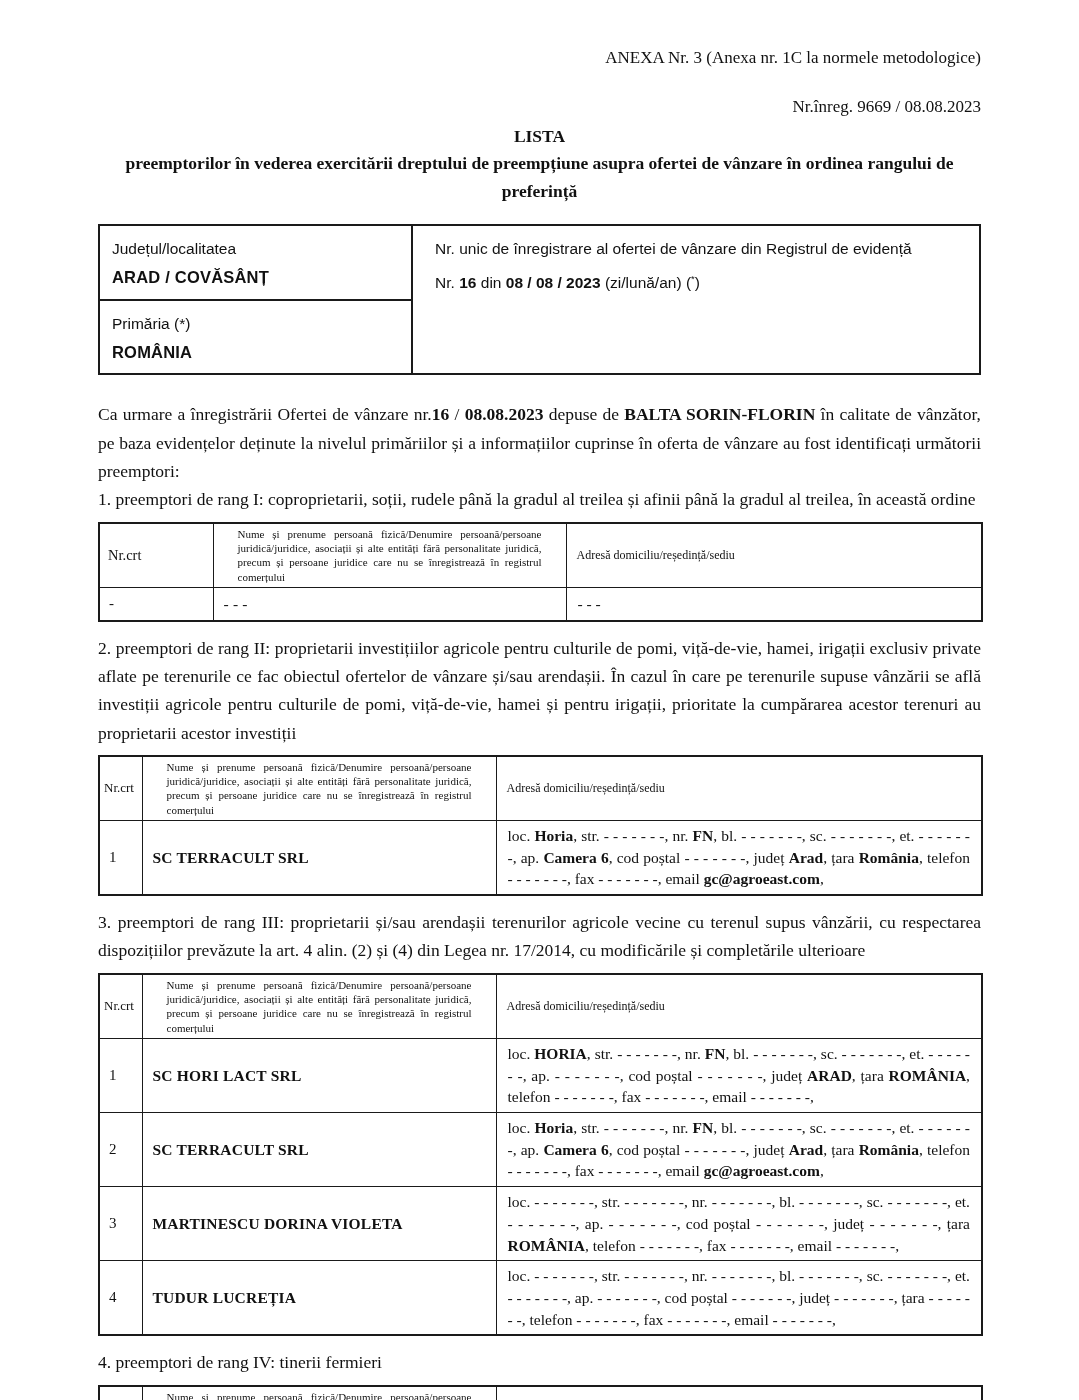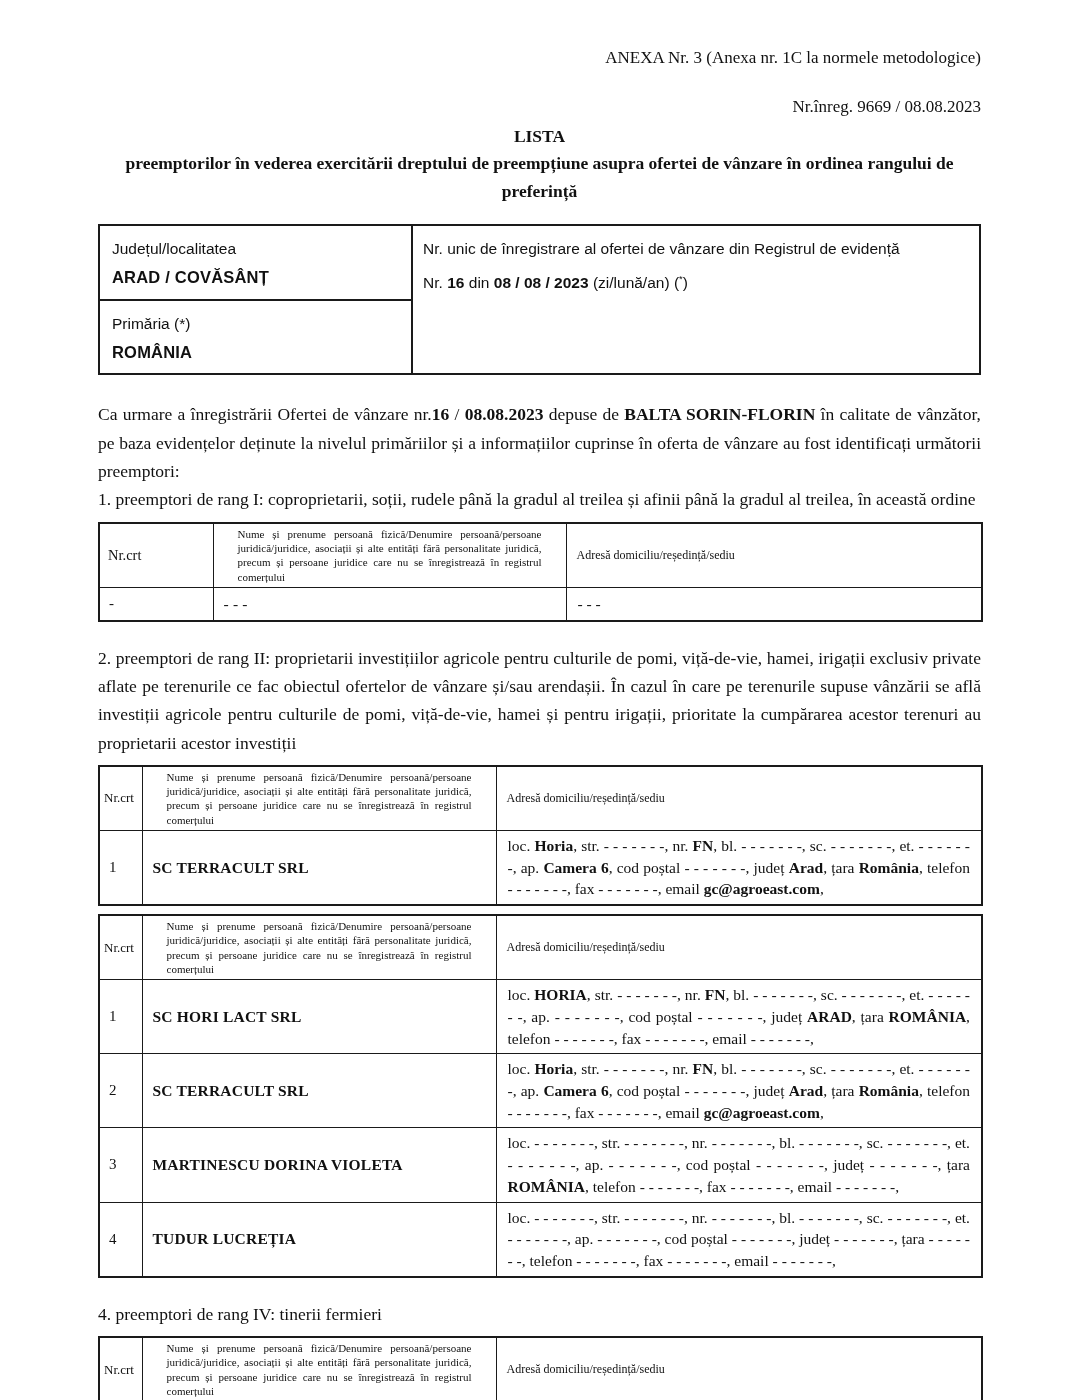--- a/index.html
+++ b/index.html
@@ -20,30 +20,30 @@
   .doc-subtitle { text-align:center; font-weight:bold; font-size:17.5px; line-height:1.58; margin-top:3px; }
 
   
   table.info {
     width:883px; border-collapse:collapse; margin-top:19px;
     font-family:"Liberation Sans", sans-serif;
     table-layout:fixed;
   }
   table.info td { border:2px solid #1a1a1a; vertical-align:top; }
   td.info-left { width:290px; padding:9px 12px 6px 12px; font-size:15.5px; line-height:1.8; }
-  td.info-right { width:526px; padding:6px 10px; font-size:15.5px; line-height:2.2; vertical-align:middle; }
+  td.info-right { width:526px; padding:6px 22px; font-size:15.5px; line-height:2.2; vertical-align:middle; }
   .info-label { display:block; }
   .info-value { display:block; font-weight:bold; font-size:16.5px; letter-spacing:.2px; }
   .nr-unic { text-align:justify; }
   td.info-right sup { font-size:.6em; }
 
   
   .para { font-size:17.5px; line-height:1.62; text-align:justify; }
   .intro { margin-top:25px; }
-  .section-heading { font-size:17.5px; line-height:1.62; text-align:justify; margin-top:22px; }
+  .section-heading { font-size:17.5px; line-height:1.62; text-align:justify; margin-top:12px; }
 
   
   table.list { width:883px; border-collapse:collapse; table-layout:fixed; margin-top:8px; }
   table.list td, table.list th { border:1.5px solid #1a1a1a; vertical-align:middle; }
   table.list { border:2px solid #1a1a1a; }
   th.h-nr   { font-weight:normal; font-size:14.5px; text-align:left; padding:4px 8px; }
   th.h-name { font-weight:normal; font-size:11px; line-height:1.3; text-align:justify; padding:3px 24px; vertical-align:top; }
   th.h-addr { font-weight:normal; font-size:12px; text-align:left; padding:4px 10px; }
   td.c-nr   { font-size:15px; padding:4px 9px; }
   td.c-name { font-size:15.5px; font-weight:bold; padding:4px 10px; letter-spacing:.2px; }
@@ -124,20 +124,21 @@
       <th class="h-addr">Adresă domiciliu/reședință/sediu</th>
     </tr>
     <tr class="data-row-tall">
       <td class="c-nr">1</td>
       <td class="c-name">SC TERRACULT SRL</td>
       <td class="c-addr"><span>loc. </span><b>Horia</b><span>, str. - - - - - - -, nr. </span><b>FN</b><span>, bl. - - - - - - -, sc. - - - - - - -, et. - - - - - - -, ap. </span><b>Camera 6</b><span>, cod poștal - - - - - - -, județ </span><b>Arad</b><span>, țara </span><b>România</b><span>, telefon - - - - - - -, fax - - - - - - -, email </span><b>gc@agroeast.com</b><span>,</span></td>
     </tr>
   </tbody>
     </table>
 
+  <p class="section-heading">3. preemptori de rang III: proprietarii și/sau arendașii terenurilor agricole vecine cu terenul supus vânzării, cu respectarea dispozițiilor prevăzute la art. 4 alin. (2) și (4) din Legea nr. 17/2014, cu modificările și completările ulterioare</p>
   <table class="list">
     <colgroup>
         <col class="w-nr">
         <col class="w-name">
         <col class="w-addr">
       </colgroup>
     <tbody>
         <tr class="head-row">
       <th class="h-nr" style="font-size:13px;padding:4px 4px;">Nr.crt</th>
       <th class="h-name">Nume și prenume persoană fizică/Denumire persoană/persoane juridică/juridice, asociații și alte entități fără personalitate juridică, precum și persoane juridice care nu se înregistrează în registrul comerțului</th>

